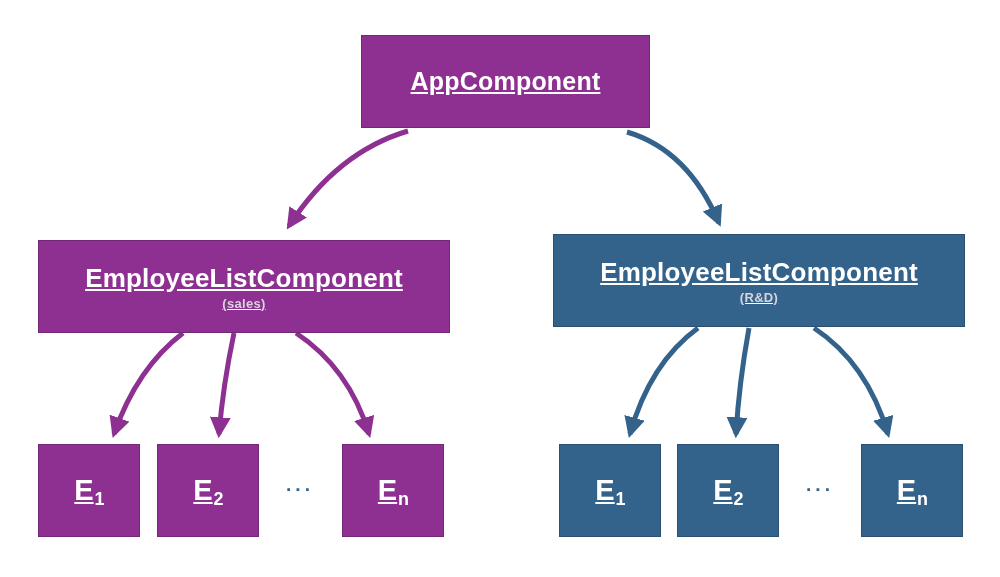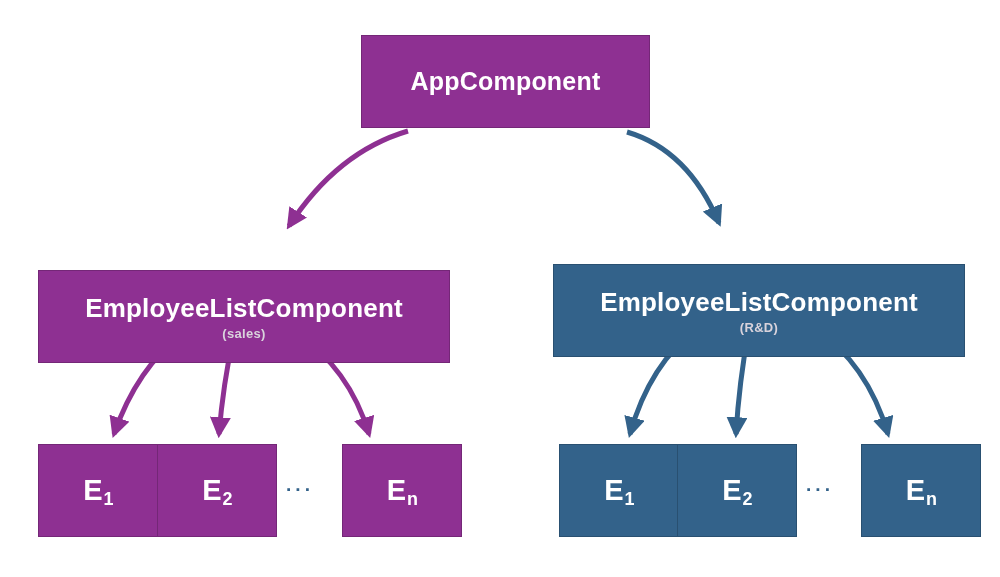--- a/index.html
+++ b/index.html
@@ -37,46 +37,46 @@
     position: absolute;
     display: flex;
     flex-direction: column;
     align-items: center;
     justify-content: center;
     color: var(--color-text, #FFFFFF);
     font-weight: bold;
     text-align: center;
     box-sizing: border-box;
     border: 1px solid rgba(0,0,0,0.18);
+    text-decoration: underline;
   }
   .node.purple { background: var(--color-purple, #8E3092); }
   .node.blue   { background: var(--color-blue, #33628A); }
 
   .node-app {
     left: 361px; top: 35px; width: 289px; height: 93px;
     font-size: 25px;
     letter-spacing: 0.2px;
   }
   .node-list {
     width: 412px; height: 93px;
     font-size: 26px;
     letter-spacing: 0.2px;
-    margin-top: 30px;
   }
   .node-list-sales { left: 38px;  top: 240px; }
   .node-list-rnd   { left: 553px; top: 234px; }
   .node-sublabel {
     font-size: 13px;
     font-weight: bold;
     color: var(--color-subtitle, #D9D3DC);
     margin-top: 2px;
     letter-spacing: 0.3px;
   }
   .leaf {
-    width: 120px; height: 93px; top: 444px;
+    width: 102px; height: 93px; top: 444px;
     font-size: 29px;
   }
   .leaf sub {
     font-size: 0.62em;
     vertical-align: baseline;
     position: relative;
     top: 0.28em;
     left: 0.04em;
   }
   .leaf-l1 { left: 38px; }

